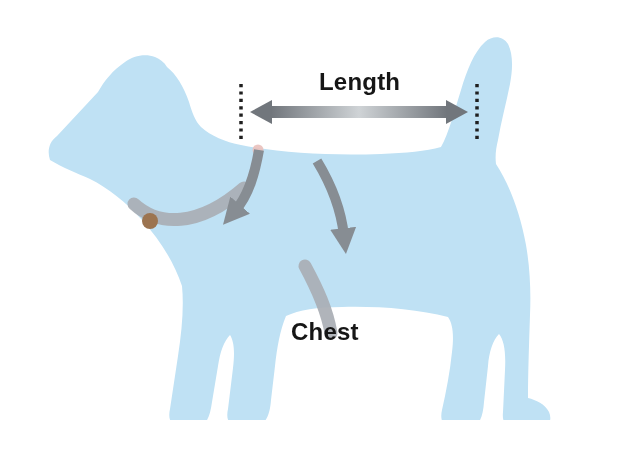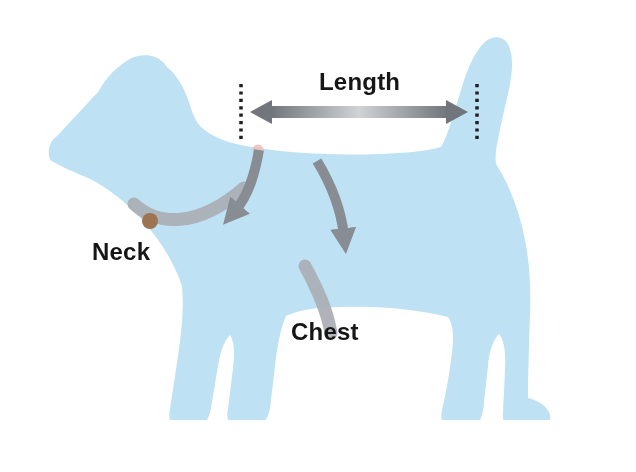--- a/index.html
+++ b/index.html
@@ -108,17 +108,16 @@
     <rect x="271" y="106" width="176" height="12" fill="url(#lenGrad)"></rect>
     <polygon points="250,112 272,100 272,124" fill="#71767c"></polygon>
     <polygon points="468,112 446,100 446,124" fill="#71767c"></polygon>
 
     <line x1="241" y1="84" x2="241" y2="141" stroke="#1f1f1f" stroke-width="3.5" stroke-dasharray="3.2 4.2"></line>
     <line x1="477" y1="84" x2="477" y2="141" stroke="#1f1f1f" stroke-width="3.5" stroke-dasharray="3.2 4.2"></line>
   </svg>
 
   <div class="label" style="left: 319px; top: 68px;">Length</div>
 
-  <div class="label" style="left: 92px; top: 238px;">Neck</div>
 
   <div class="label" style="left: 291px; top: 318px; text-align: center;">Chest</div>
 
 </div>
 
 </body></html>

